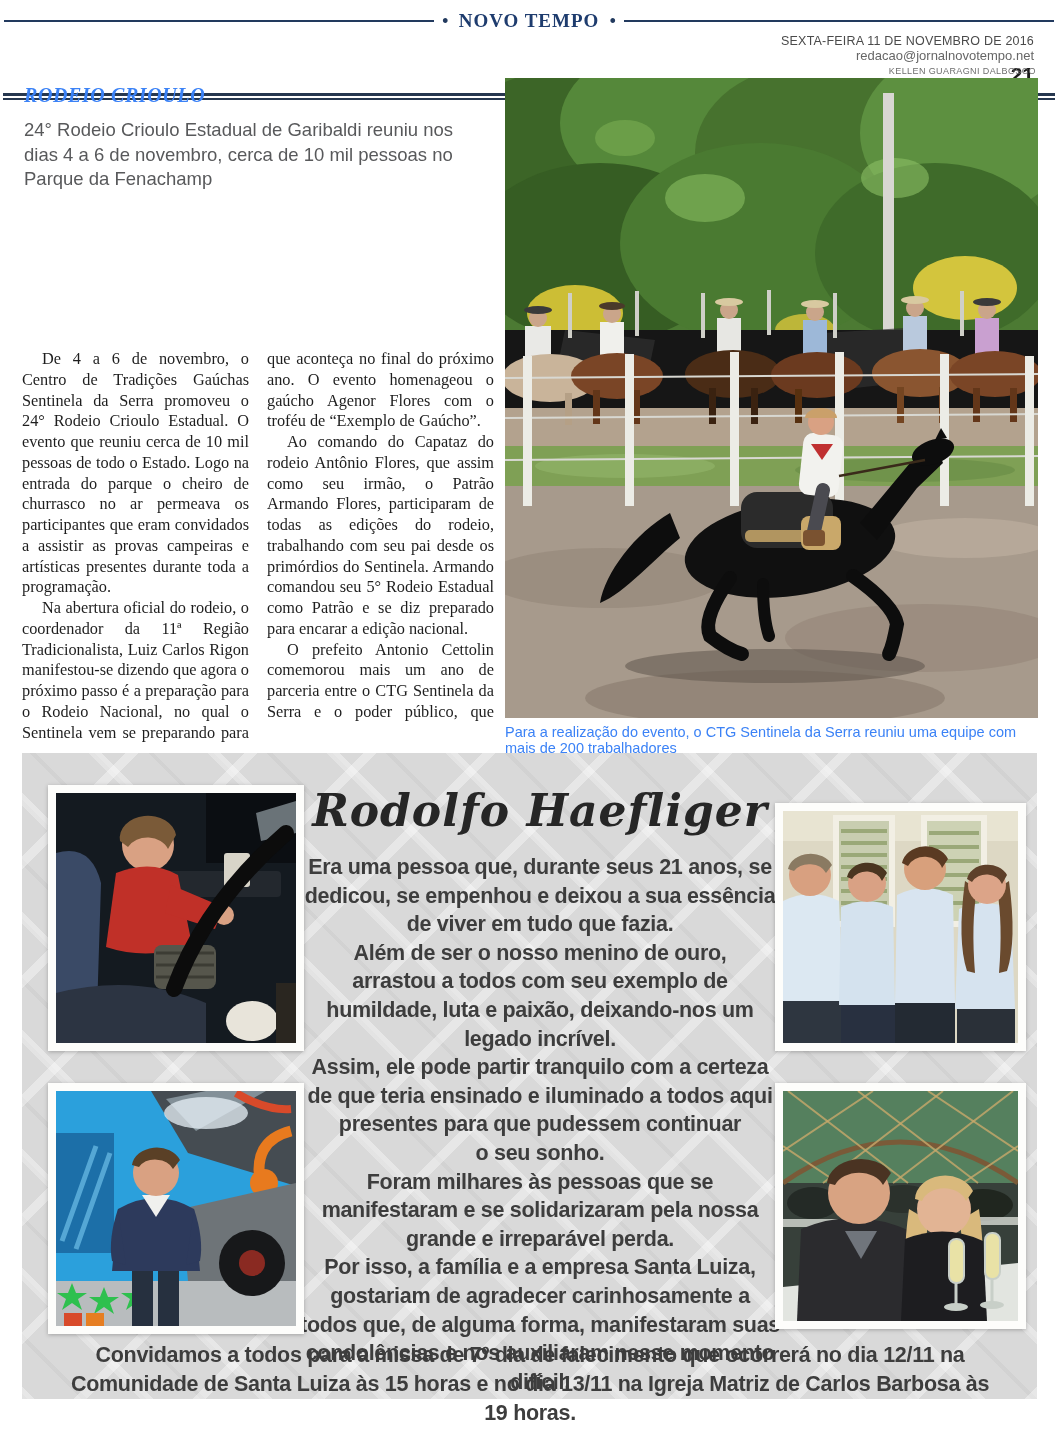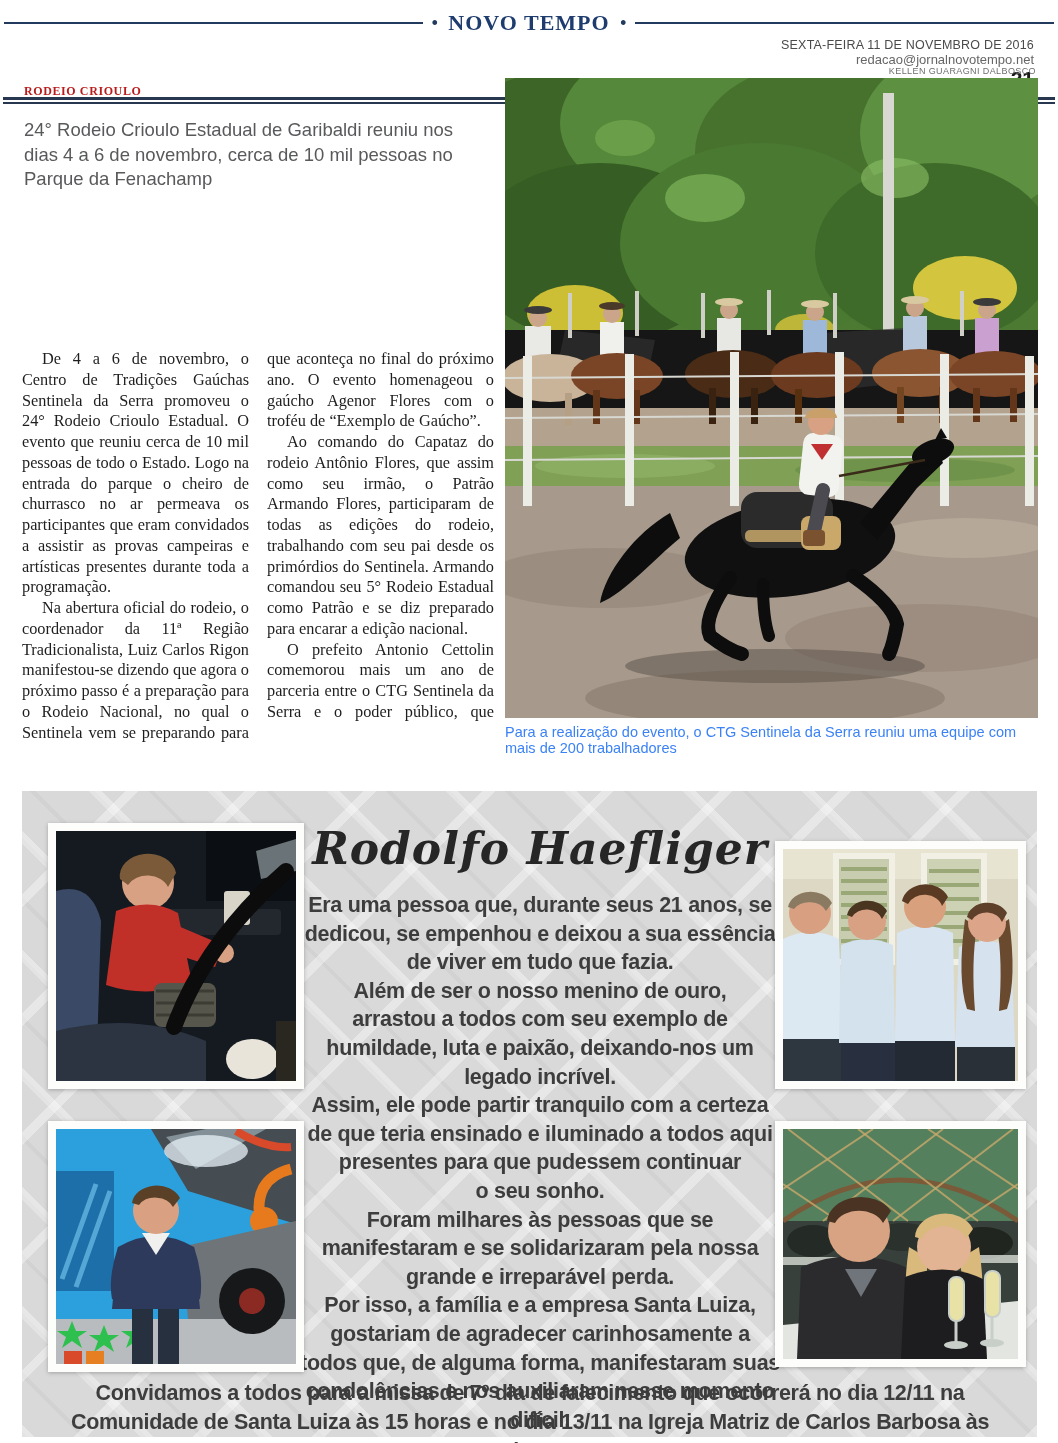--- a/index.html
+++ b/index.html
@@ -8,40 +8,40 @@
     position:relative; width:1058px; height:1443px; margin:0 auto;
     background:#ffffff; overflow:hidden;
     font-family:"Liberation Serif", serif;
   }
   
   .masthead { position:absolute; left:0; top:0; width:1058px; }
   .mast-titlerow { display:flex; align-items:center; padding:10px 4px 0 4px; }
   .mast-rule { flex:1; height:0; border-top:2px solid #223a5e; }
   .mast-bullet { color:#223a5e; font-size:20px; padding:0 8px; line-height:1; }
   .mast-title {
-    color:#1e3c6e; font-weight:bold; font-size:22px; letter-spacing:1px;
+    color:#1e3c6e; font-weight:bold; font-size:19px; letter-spacing:1px;
     font-family:"Liberation Serif", serif; padding:0 2px; white-space:nowrap;
   }
   .mast-inforow {
     display:flex; align-items:flex-end; padding:2px 24px 6px 24px;
     font-family:"Liberation Sans", sans-serif;
     flex-direction:column;
   }
   .mast-date { flex:1; font-size:12.5px; color:#4a4a4a; letter-spacing:.2px; }
   .mast-email { flex:1; text-align:right; font-size:13px; color:#666; }
   .mast-pageno { flex:1; text-align:right; font-size:21px; font-weight:bold; color:#1a1a1a; }
   .double-rule { margin:0 3px; border-top:3px solid #26374f; border-bottom:2px solid #26374f; height:7px; }
   .photo-credit {
     position:absolute; right:22px; top:66px; font-family:"Liberation Sans", sans-serif;
     font-size:9px; color:#6e6e6e; letter-spacing:.4px;text-align:right;
   }
   
   .kicker {
-    position:absolute; left:24px; top:84px; color:#b91c1c; font-weight:bold;
-    font-size:12px; letter-spacing:.6px; font-family:"Liberation Serif", serif;
+    position:absolute; left:24px; top:84px; color:#3b82f6; font-weight:bold;
+    font-size:20px; letter-spacing:.6px; font-family:"Liberation Serif", serif;font-style:italic;
   }
   .subhead {
     position:absolute; left:24px; top:118px; width:468px;
     font-family:"Liberation Sans", sans-serif; font-size:18.5px; color:#58595b; line-height:1.33;
   }
   .headline {
     position:absolute; left:22px; top:192px; width:480px;
     font-size:55px; font-weight:bold; color:#151515; line-height:1.12;
     font-family:"Liberation Serif", serif;
   }
@@ -55,21 +55,21 @@
   .main-photo {
     position:absolute; left:505px; top:78px; width:533px; height:640px;
     background:#cfd8c0; overflow:hidden;
   }
   .caption {
     position:absolute; left:505px; top:724px; width:533px;
     font-family:"Liberation Sans", sans-serif; font-size:14.5px; color:#3b82f6;
   }
   
   .memorial {
-    position:absolute; left:22px; top:791px; width:1015px; height:646px;
+    position:absolute; left:22px; top:753px; width:1015px; height:646px;
     background-color:#d9d9d9;
     background-image:
       repeating-linear-gradient(45deg, rgba(255,255,255,.38) 0 9px, rgba(255,255,255,0) 9px 84px),
       repeating-linear-gradient(-45deg, rgba(255,255,255,.38) 0 9px, rgba(255,255,255,0) 9px 84px),
       repeating-linear-gradient(45deg, rgba(120,120,120,.07) 0 4px, rgba(0,0,0,0) 4px 42px);
   }
   .mem-title {
     position:absolute; left:286px; top:32px; width:464px; text-align:center;
     font-family:"DejaVu Serif", serif; font-style:italic; font-weight:bold;
     font-size:44px; color:#262626; letter-spacing:1px;

